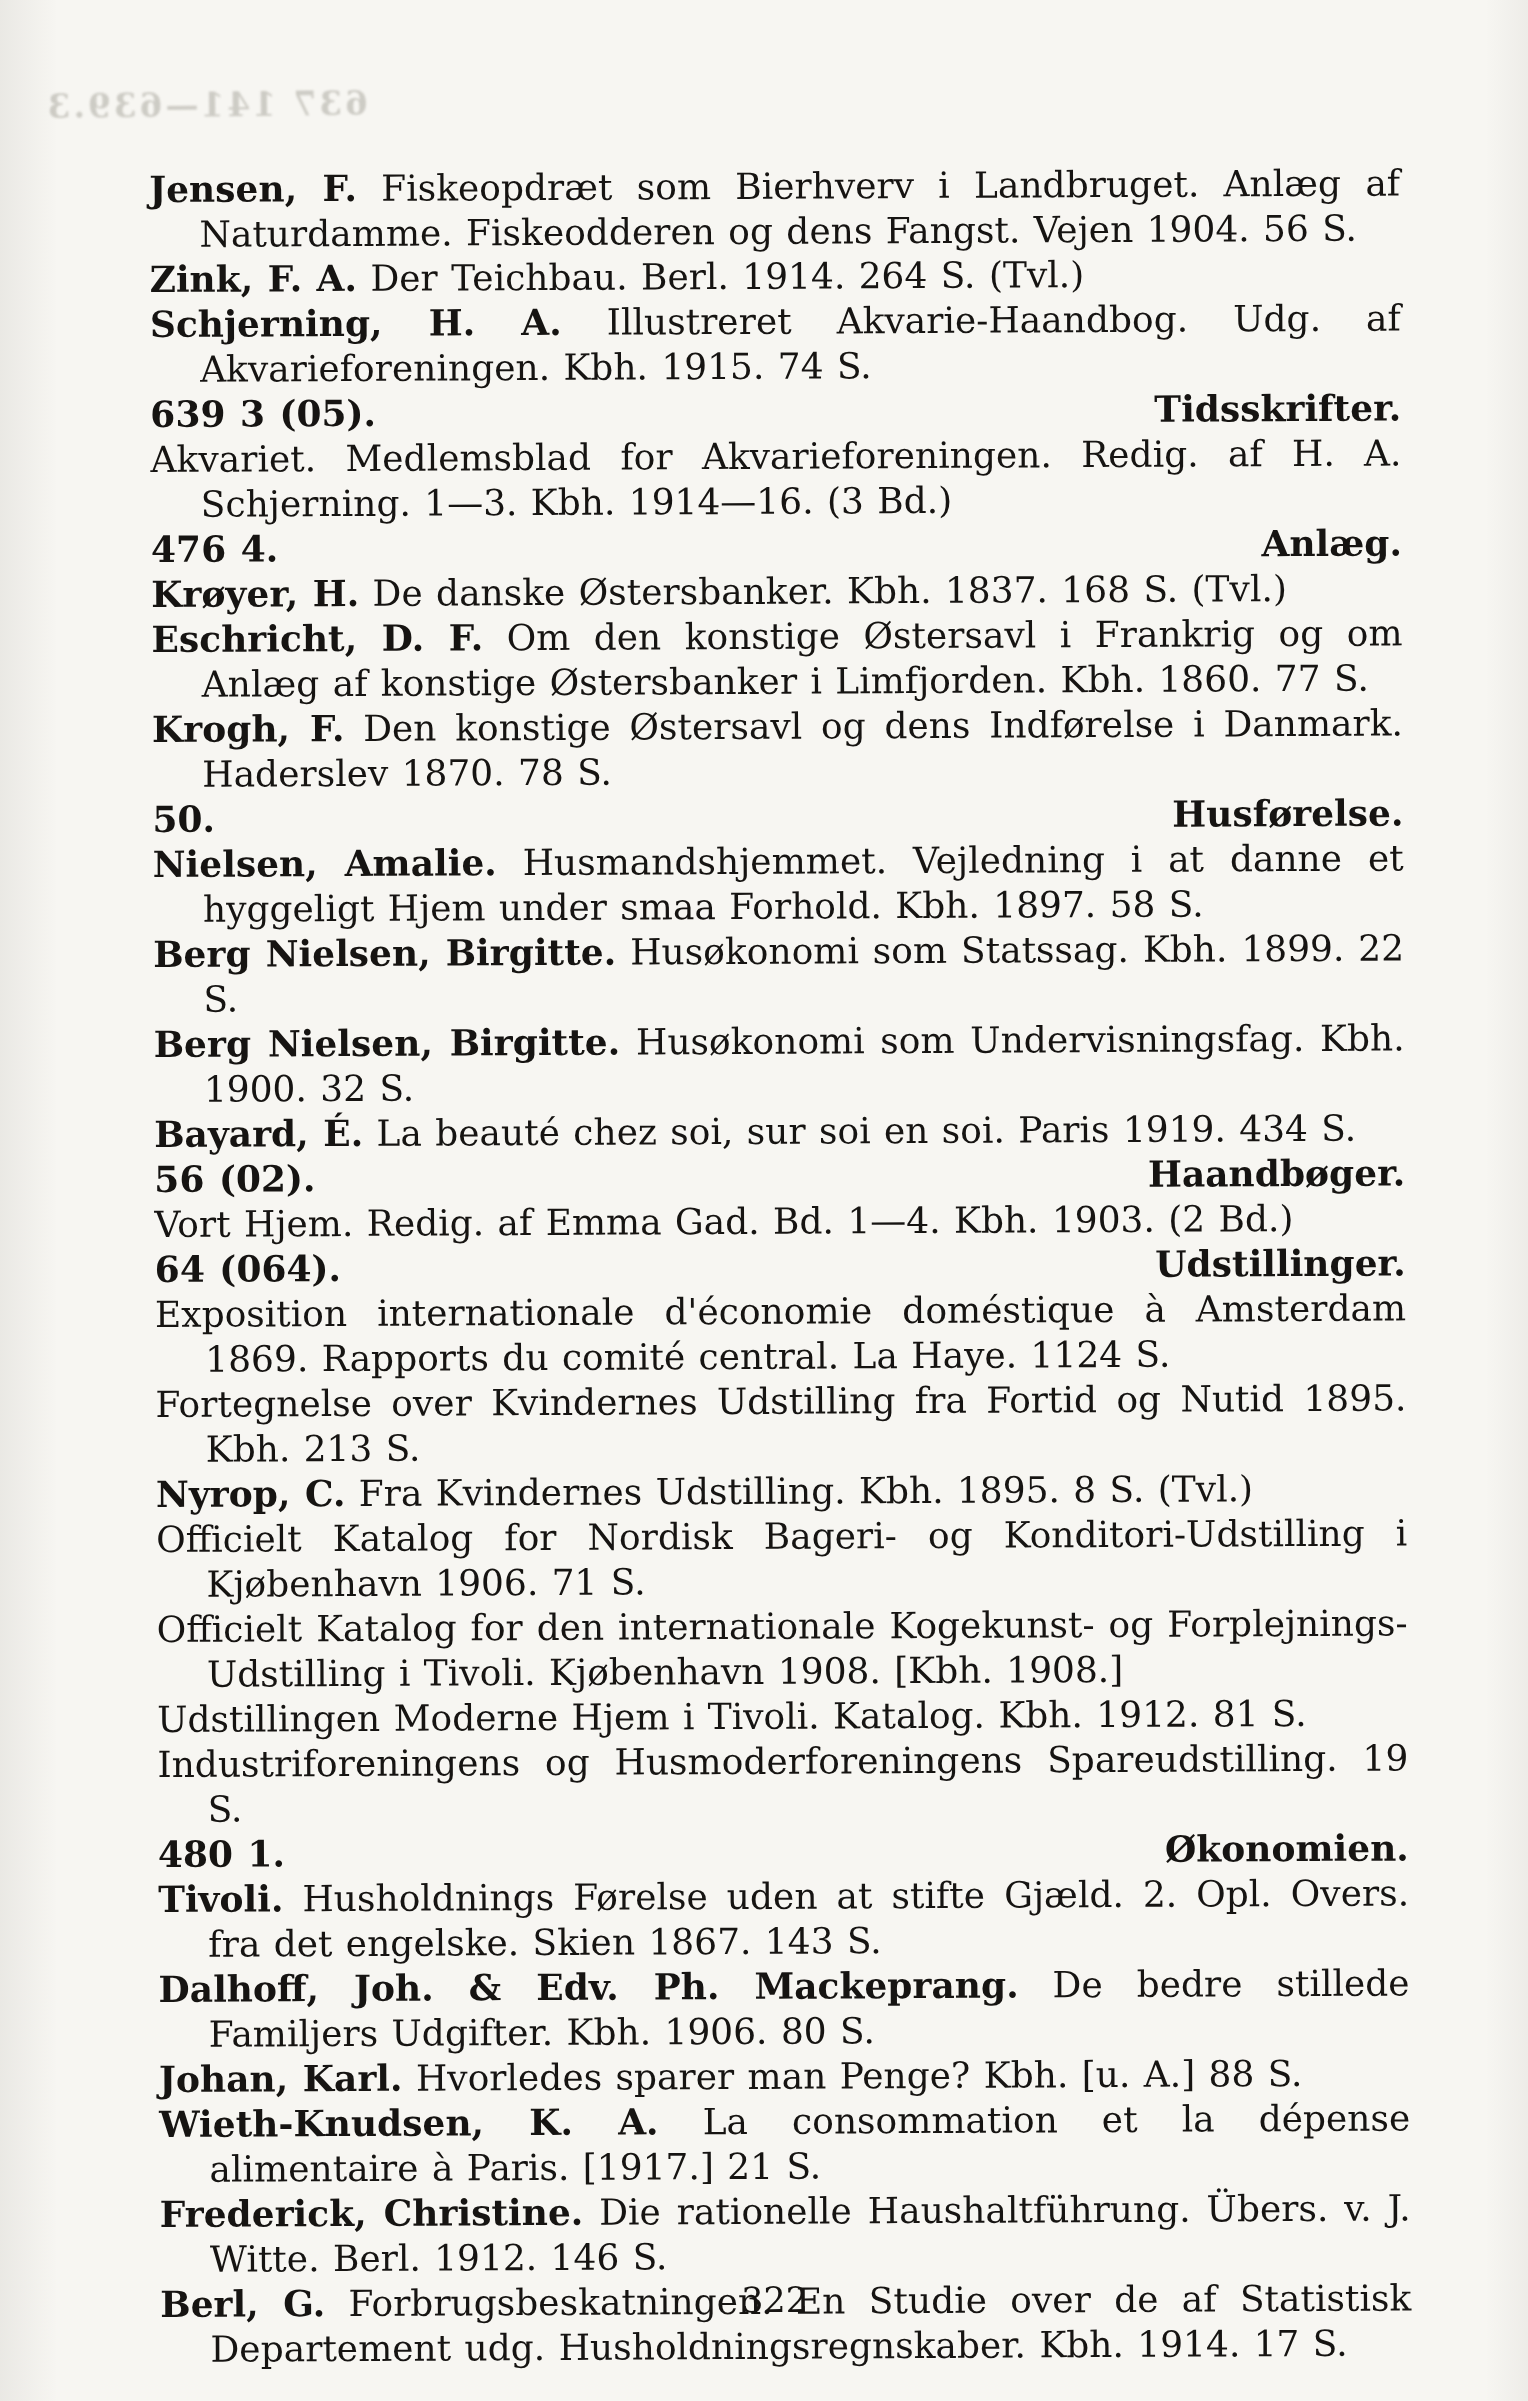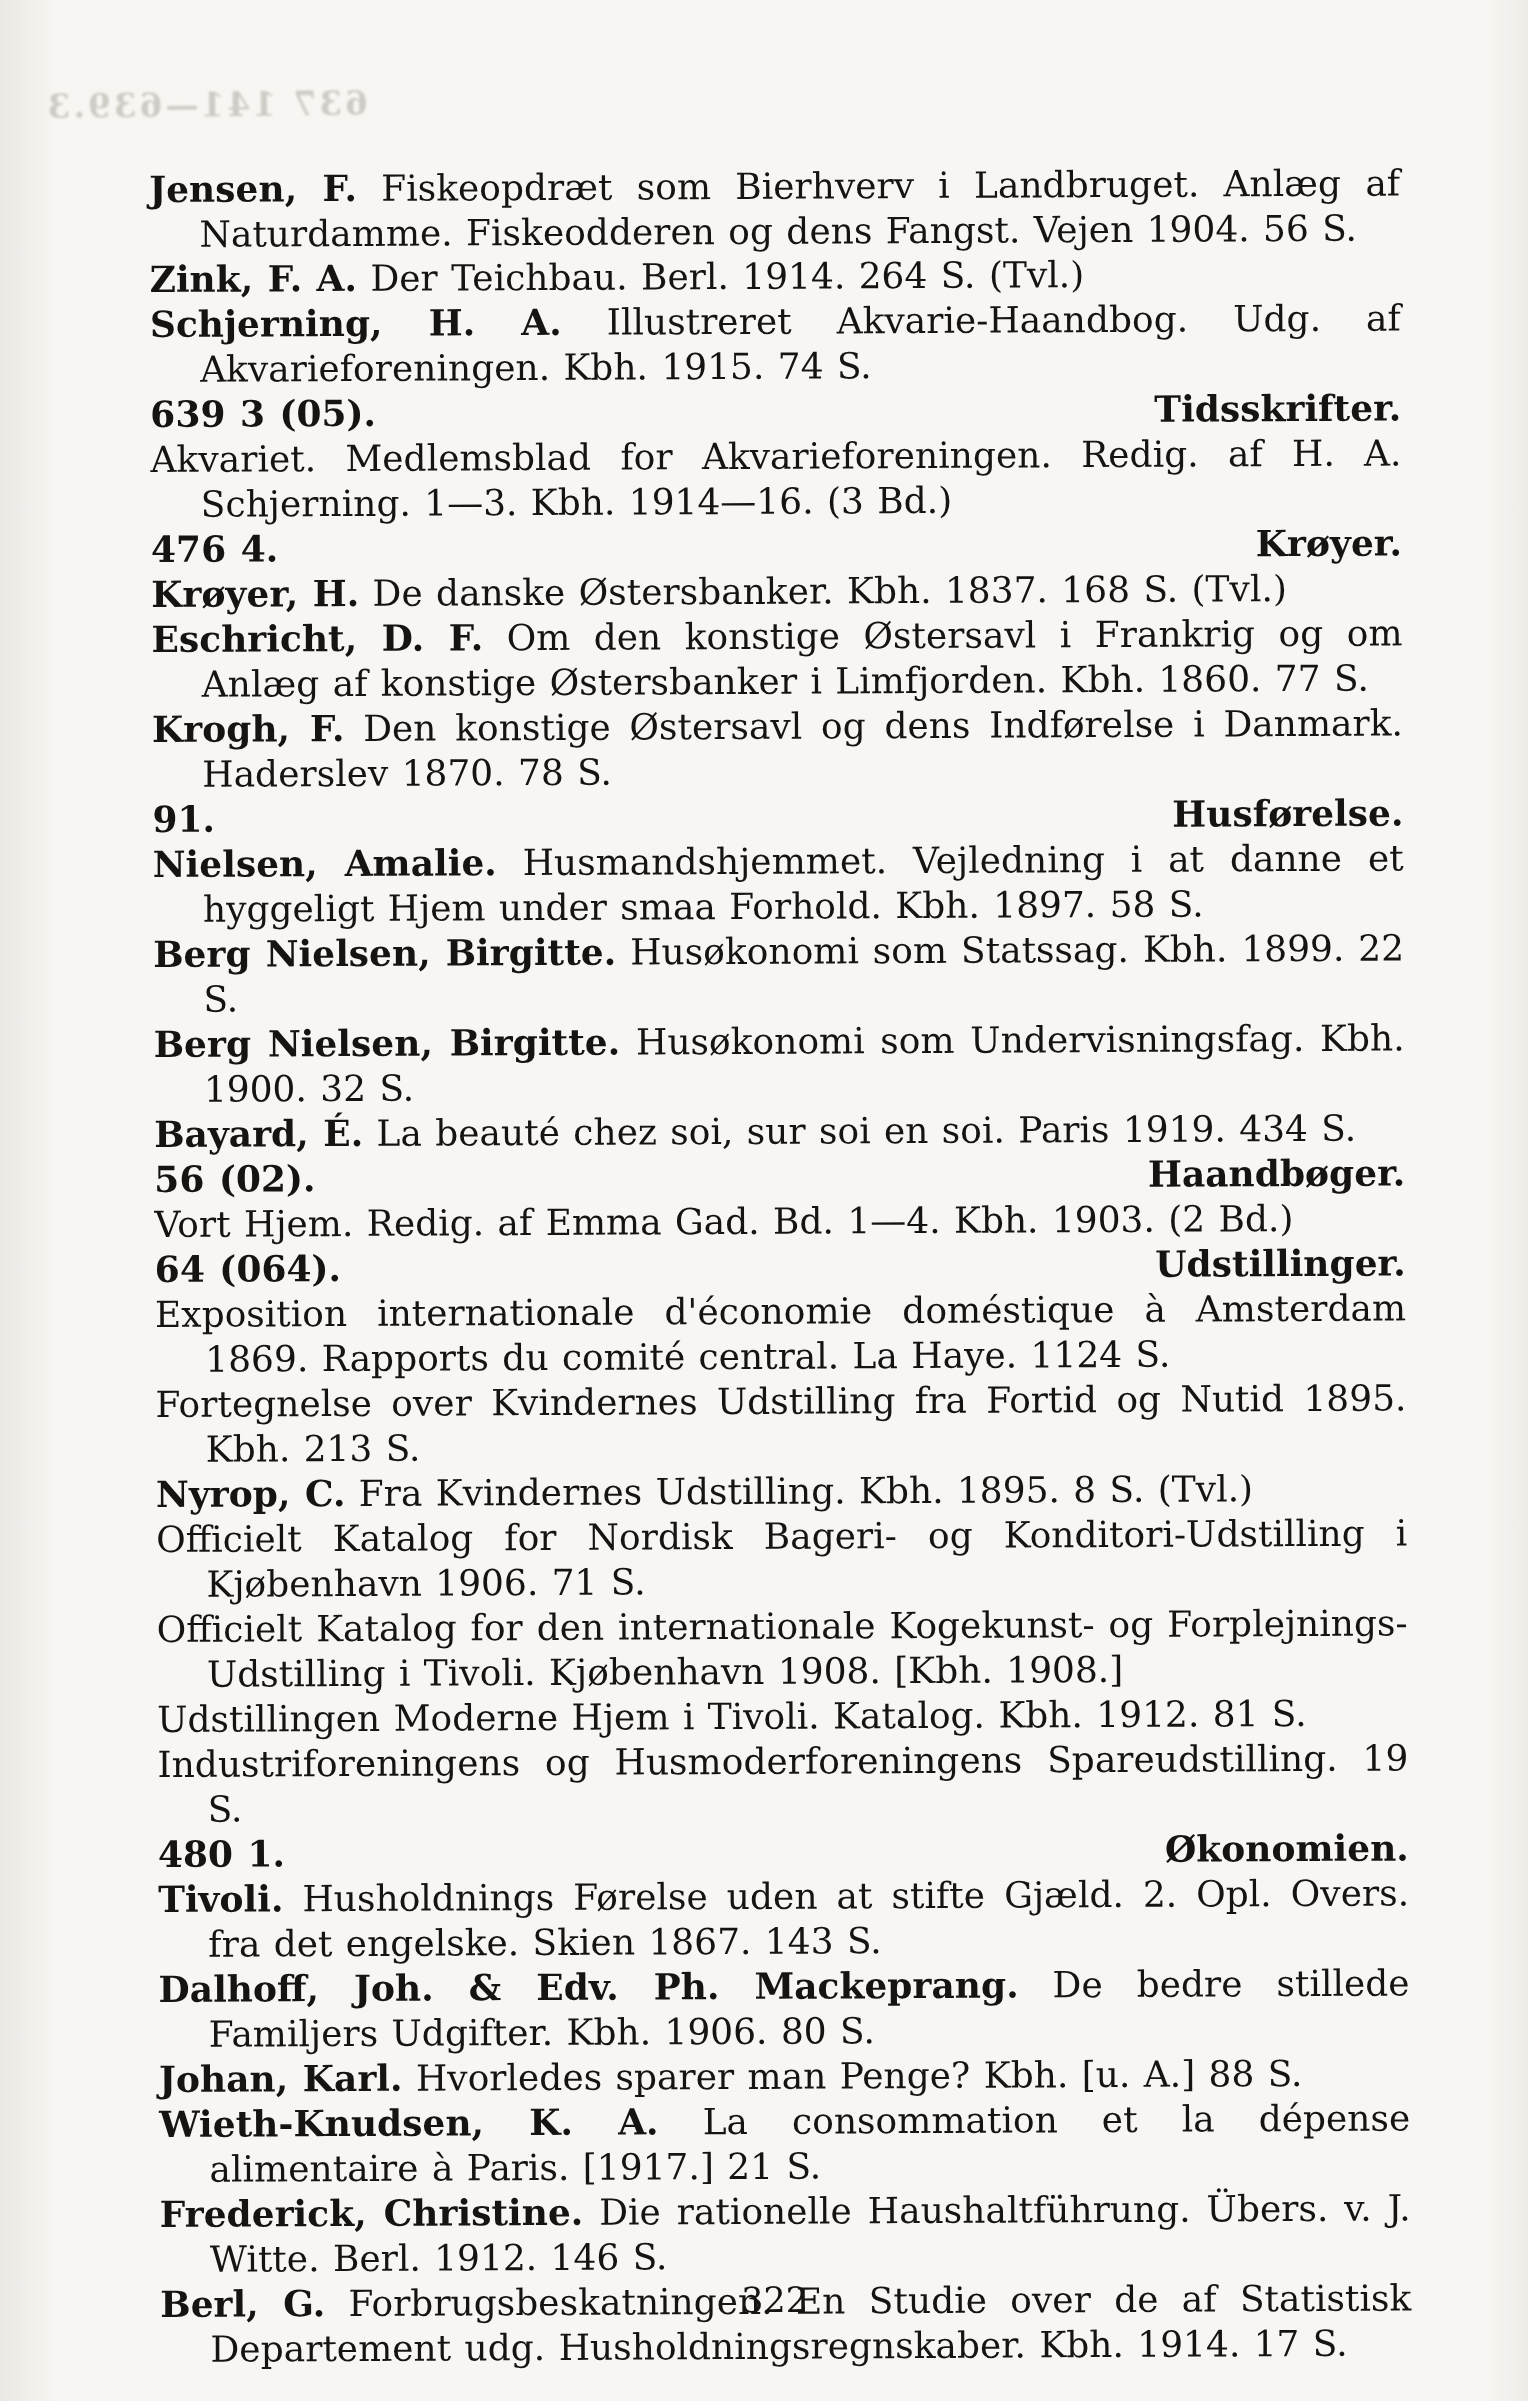--- a/index.html
+++ b/index.html
@@ -88,27 +88,27 @@
     <p class="entry"><span class="lead">Jensen, F.</span> <span>Fiskeopdræt som Bierhverv i Landbruget. Anlæg af Naturdamme. Fiskeodderen og dens Fangst. Vejen 1904. 56 S.</span></p>
     <p class="entry"><span class="lead">Zink, F. A.</span> <span>Der Teichbau. Berl. 1914. 264 S. (Tvl.)</span></p>
     <p class="entry"><span class="lead">Schjerning, H. A.</span> <span>Illustreret Akvarie-Haandbog. Udg. af Akvarieforeningen. Kbh. 1915. 74 S.</span></p>
     <div class="section-line">
       <span>639 3 (05).</span>
       <span>Tidsskrifter.</span>
     </div>
     <p class="entry"><span>Akvariet. Medlemsblad for Akvarieforeningen. Redig. af H. A. Schjerning. 1—3. Kbh. 1914—16. (3 Bd.)</span></p>
     <div class="section-line">
       <span>476 4.</span>
-      <span>Krøyer.</span>
+      <span>Anlæg.</span>
     </div>
     <p class="entry"><span class="lead">Krøyer, H.</span> <span>De danske Østersbanker. Kbh. 1837. 168 S. (Tvl.)</span></p>
     <p class="entry"><span class="lead">Eschricht, D. F.</span> <span>Om den konstige Østersavl i Frankrig og om Anlæg af konstige Østersbanker i Limfjorden. Kbh. 1860. 77 S.</span></p>
     <p class="entry"><span class="lead">Krogh, F.</span> <span>Den konstige Østersavl og dens Indførelse i Danmark. Haderslev 1870. 78 S.</span></p>
     <div class="section-line">
-      <span>91.</span>
+      <span>50.</span>
       <span>Husførelse.</span>
     </div>
     <p class="entry"><span class="lead">Nielsen, Amalie.</span> <span>Husmandshjemmet. Vejledning i at danne et hyggeligt Hjem under smaa Forhold. Kbh. 1897. 58 S.</span></p>
     <p class="entry"><span class="lead">Berg Nielsen, Birgitte.</span> <span>Husøkonomi som Statssag. Kbh. 1899. 22 S.</span></p>
     <p class="entry"><span class="lead">Berg Nielsen, Birgitte.</span> <span>Husøkonomi som Undervisningsfag. Kbh. 1900. 32 S.</span></p>
     <p class="entry"><span class="lead">Bayard, É.</span> <span>La beauté chez soi, sur soi en soi. Paris 1919. 434 S.</span></p>
     <div class="section-line">
       <span>56 (02).</span>
       <span>Haandbøger.</span>
     </div>

